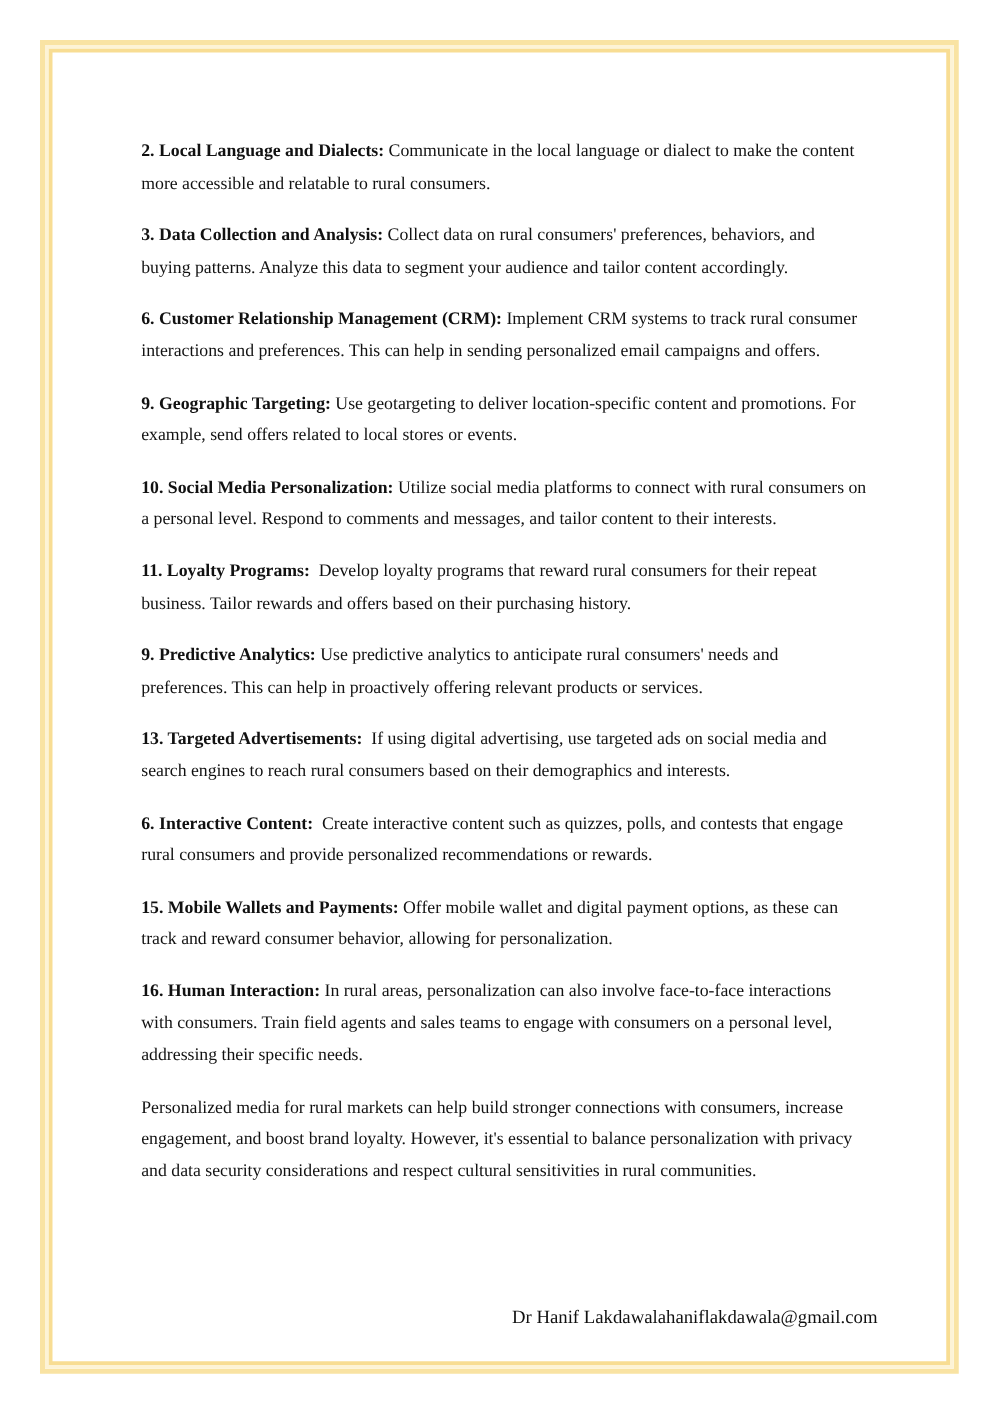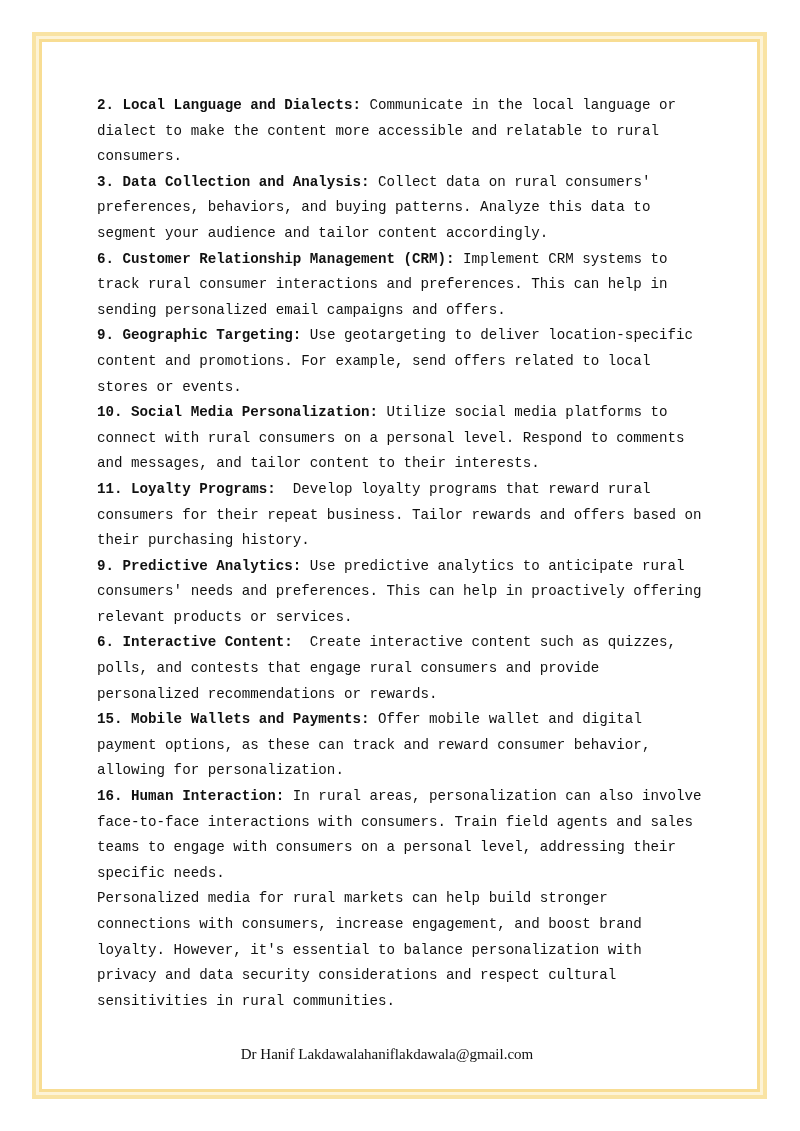--- a/index.html
+++ b/index.html
@@ -44,54 +44,54 @@
     }
     .content {
       position: absolute;
       left: 97px;
       top: 93px;
       width: 612px;
       font-size: 14.2px;
       line-height: 25.6px;
     }
     .content p {
-      margin: 0;
+      margin: 16px;
       padding: 0;
-      font-family: Liberation Mono, monospace;
     }
     .content b {
       font-weight: bold;
     }
     .footer {
       position: absolute;
       top: 1044px;
-      left: 91px;
+      left: 110px;
       width: 592px;
       font-size: 15px;
       line-height: 20px;
       display: flex;
-      justify-content: center;
+      justify-content: flex-end;
       font-family: Liberation Serif, serif;
     }
   </style>
 </head>
 <body>
 
 <div class="page-border-outer"></div>
 <div class="page-border-mid"></div>
 <div class="page-border-inner"></div>
 
 <div class="content">
   <p><b>2. Local Language and Dialects:</b><span style="white-space:pre"> </span><span>Communicate in the local language or dialect to make the content more accessible and relatable to rural consumers.</span></p>
   <p><b>3. Data Collection and Analysis:</b><span style="white-space:pre"> </span><span>Collect data on rural consumers' preferences, behaviors, and buying patterns. Analyze this data to segment your audience and tailor content accordingly.</span></p>
   <p><b>6. Customer Relationship Management (CRM):</b><span style="white-space:pre"> </span><span>Implement CRM systems to track rural consumer interactions and preferences. This can help in sending personalized email campaigns and offers.</span></p>
   <p><b>9. Geographic Targeting:</b><span style="white-space:pre"> </span><span>Use geotargeting to deliver location-specific content and promotions. For example, send offers related to local stores or events.</span></p>
   <p><b>10. Social Media Personalization:</b><span style="white-space:pre"> </span><span>Utilize social media platforms to connect with rural consumers on a personal level. Respond to comments and messages, and tailor content to their interests.</span></p>
   <p><b>11. Loyalty Programs:</b><span style="white-space:pre">  </span><span>Develop loyalty programs that reward rural consumers for their repeat business. Tailor rewards and offers based on their purchasing history.</span></p>
   <p><b>9. Predictive Analytics:</b><span style="white-space:pre"> </span><span>Use predictive analytics to anticipate rural consumers' needs and preferences. This can help in proactively offering relevant products or services.</span></p>
+  <p><b>13. Targeted Advertisements:</b><span style="white-space:pre">  </span><span>If using digital advertising, use targeted ads on social media and search engines to reach rural consumers based on their demographics and interests.</span></p>
   <p><b>6. Interactive Content:</b><span style="white-space:pre">  </span><span>Create interactive content such as quizzes, polls, and contests that engage rural consumers and provide personalized recommendations or rewards.</span></p>
   <p><b>15. Mobile Wallets and Payments:</b><span style="white-space:pre"> </span><span>Offer mobile wallet and digital payment options, as these can track and reward consumer behavior, allowing for personalization.</span></p>
   <p><b>16. Human Interaction:</b><span style="white-space:pre"> </span><span>In rural areas, personalization can also involve face-to-face interactions with consumers. Train field agents and sales teams to engage with consumers on a personal level, addressing their specific needs.</span></p>
   <p>Personalized media for rural markets can help build stronger connections with consumers, increase engagement, and boost brand loyalty. However, it's essential to balance personalization with privacy and data security considerations and respect cultural sensitivities in rural communities.</p>
 </div>
 
 <div class="footer">
   <span>Dr Hanif Lakdawala</span>
   <span>haniflakdawala@gmail.com</span>
 </div>

